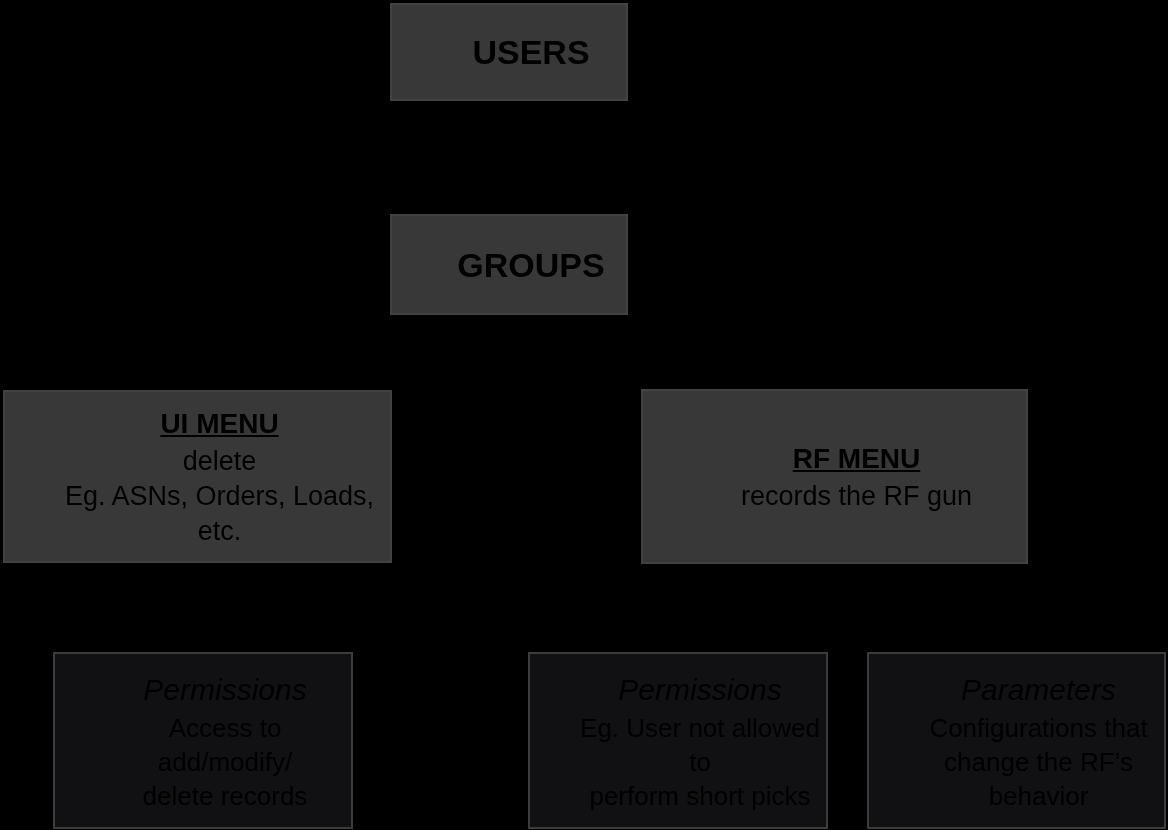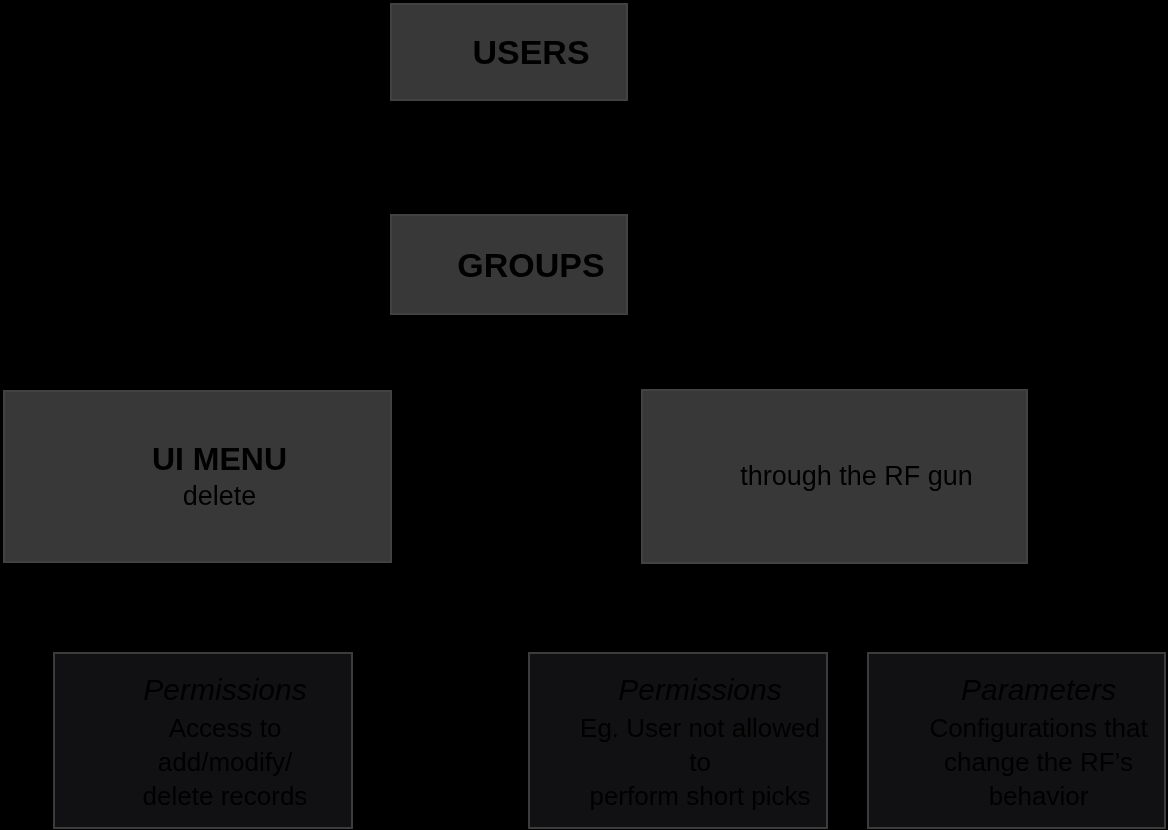--- a/index.html
+++ b/index.html
@@ -34,22 +34,23 @@
     background: #111113;
     border: 2px solid #3c3c3c;
   }
   .node-title {
     font-weight: bold;
     font-size: 34px;
     line-height: 42px;
     color: #000000;
   }
   .node-title.menu {
-    font-size: 32px;
+    font-size: 28px;
     line-height: 40px;
+    text-decoration: underline;
   }
   .node-title.sub-title {
     font-weight: normal;
     font-style: italic;
     font-size: 30px;
     line-height: 42px;
   }
   .node-desc {
     font-size: 27px;
     line-height: 35px;
@@ -78,24 +79,26 @@
     <div class="node-title">USERS</div>
   </div>
 
   <div class="node major" id="groups-node">
     <div class="node-title">GROUPS</div>
   </div>
 
   <div class="node major" id="ui-menu-node">
     <div class="node-title menu">UI MENU</div>
     <div class="node-desc">delete</div>
+    <div class="node-desc">Eg. ASNs, Orders, Loads, etc.</div>
   </div>
 
   <div class="node major" id="rf-menu-node">
-    <div class="node-desc">through the RF gun</div>
+    <div class="node-title menu">RF MENU</div>
+    <div class="node-desc">records the RF gun</div>
   </div>
 
   <div class="node sub" id="ui-permissions-node">
     <div class="node-title sub-title">Permissions</div>
     <div class="node-desc">Access to add/modify/</div>
     <div class="node-desc">delete records</div>
   </div>
 
   <div class="node sub" id="rf-permissions-node">
     <div class="node-title sub-title">Permissions</div>

